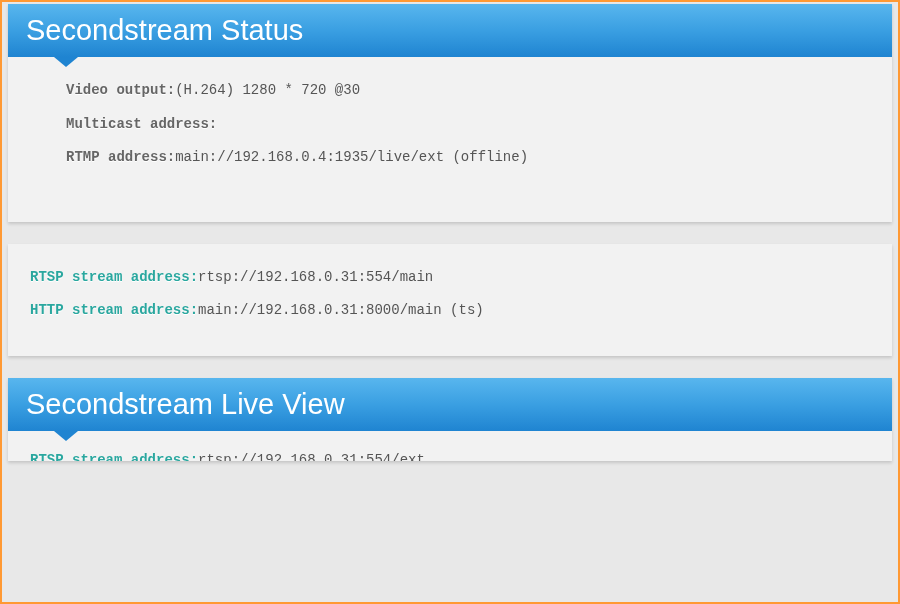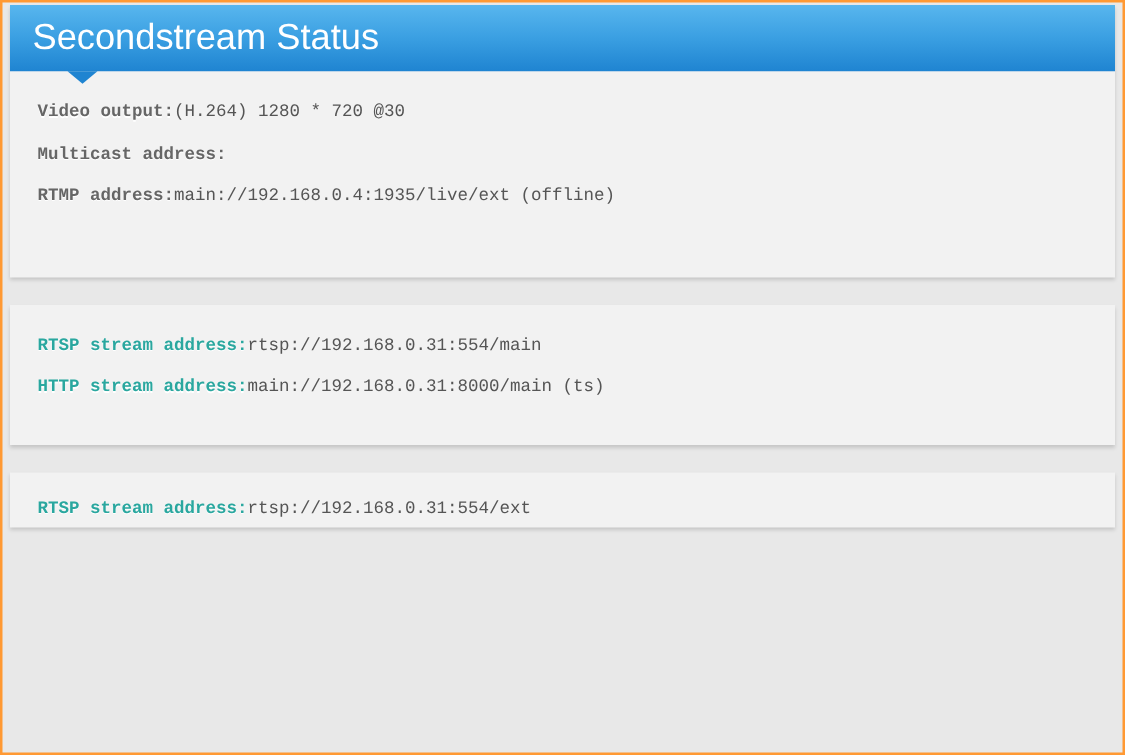--- a/index.html
+++ b/index.html
@@ -40,24 +40,24 @@
     line-height: 1.4;
     color: #555555;
   }
   .row { margin-bottom: 14px; white-space: pre; }
   .row:last-child { margin-bottom: 0; }
   .lbl { font-weight: bold; color: #666666; text-shadow: 0 1px 0 #ffffff; }
   .lbl-teal { font-weight: bold; color: #2aa79f; text-shadow: 0 1px 0 #ffffff; }
   .val { color: #555555; }
 
   
-  .panel-body.tight { padding-bottom: 54px; }
+  .panel-body.tight { padding-bottom: 54px; margin-left: 36px; }
   .panel-body.short { padding-bottom: 35px; }
   .panel.cut { margin-bottom: 0; }
-  .panel.cut .panel-body { padding-top: 30px; padding-bottom: 14px; height: 30px; overflow: hidden; }
+  .panel.cut .panel-body { padding-top: 30px; padding-bottom: 0; height: 30px; overflow: hidden; }
   .panel.cut .panel-body .row { margin-bottom: 0; transform: translateY(-10px);  }
 </style>
 </head>
 <body>
 
 <div class="panel">
   <div class="panel-header">
     <span>Secondstream Status</span>
   </div>
   <div class="panel-body tight">
@@ -68,16 +68,19 @@
 </div>
 
 <div class="panel">
   <div class="panel-body short">
     <div class="row"><span class="lbl-teal">RTSP stream address:</span><span class="val">rtsp://192.168.0.31:554/main</span></div>
     <div class="row"><span class="lbl-teal">HTTP stream address:</span><span class="val">main://192.168.0.31:8000/main (ts)</span></div>
   </div>
 </div>
 
 <div class="panel cut">
+  <div class="panel-header">
+    <span>Secondstream Live View</span>
+  </div>
   <div class="panel-body">
     <div class="row"><span class="lbl-teal">RTSP stream address:</span><span class="val">rtsp://192.168.0.31:554/ext</span></div>
   </div>
 </div>
 
 </body></html>

